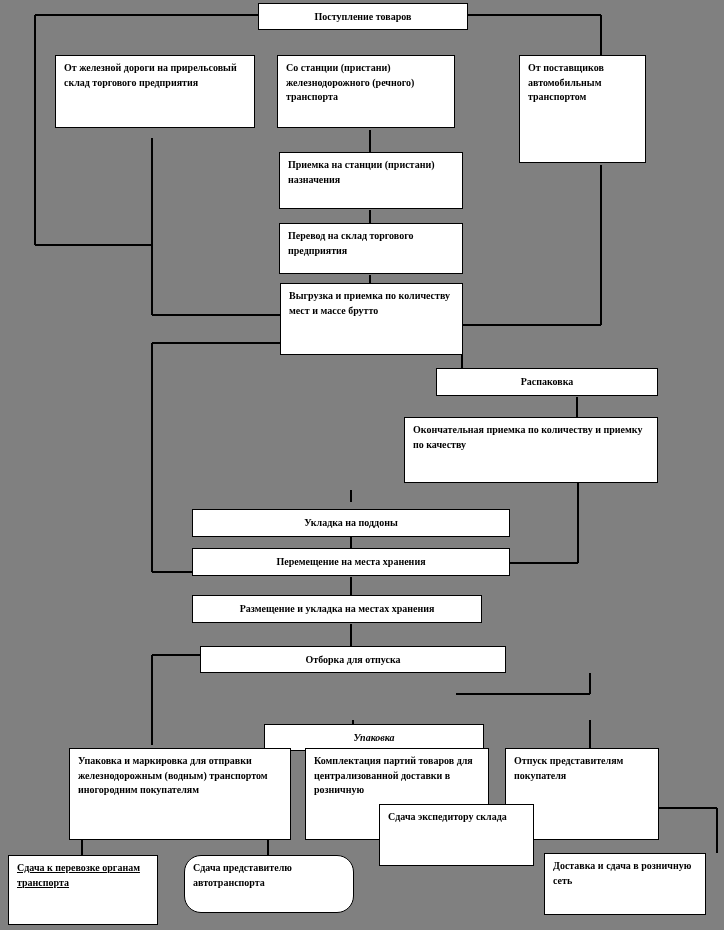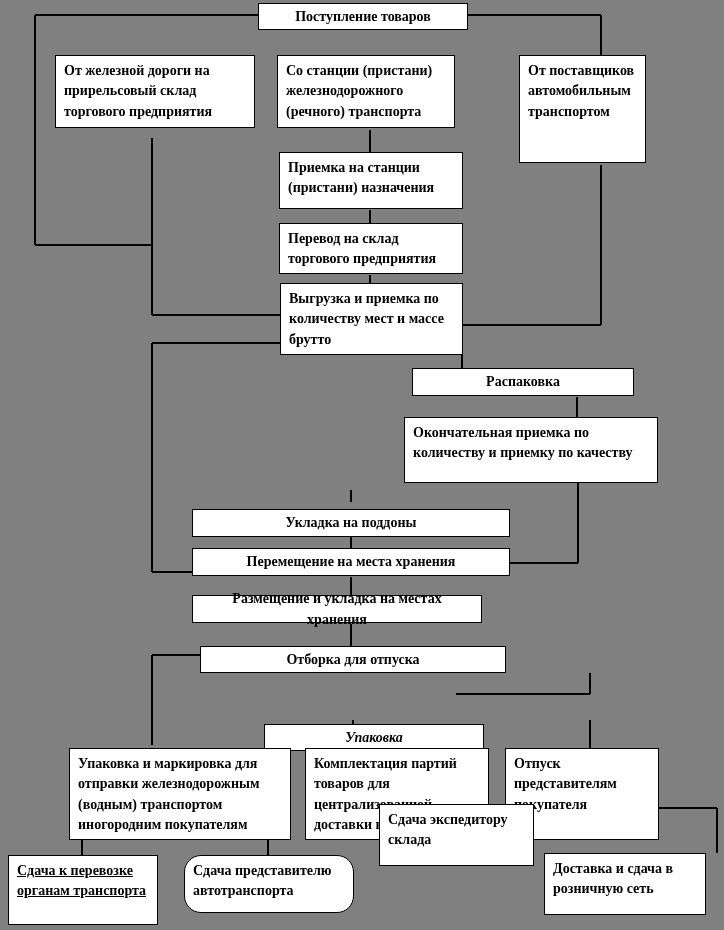--- a/index.html
+++ b/index.html
@@ -12,21 +12,21 @@
     position:relative;
   }
   #canvas{position:absolute;left:0;top:0;width:724px;height:930px;}
   .box{
     position:absolute;
     background:#ffffff;
     border:1px solid #000000;
     box-sizing:border-box;
     color:#000000;
     font-weight:bold;
-    font-size:14px;
+    font-size:10px;
     line-height:1.45;
     padding:5px 8px 4px 8px;
     z-index:5;
   }
   .box.center{text-align:center;}
   .box.left{text-align:left;}
   .box.mid{display:flex;align-items:center;justify-content:center;}
   .lines{position:absolute;left:0;top:0;width:724px;height:930px;z-index:1;pointer-events:none;}
   .lines line{stroke:#000000;stroke-width:1.4px;shape-rendering:crispEdges;}
 </style>
@@ -110,21 +110,21 @@
   </div>
 
   <div class="box left" style="left:279px;top:223px;width:184px;height:51px;">
     <span>Перевод на склад торгового предприятия</span>
   </div>
 
   <div class="box left" style="left:280px;top:283px;width:183px;height:72px;">
     <span>Выгрузка  и приемка по количеству мест и массе брутто</span>
   </div>
 
-  <div class="box center mid" style="left:412px;top:368px;width:222px;height:28px;">
+  <div class="box center mid" style="left:436px;top:368px;width:222px;height:28px;">
     <span>Распаковка</span>
   </div>
 
   <div class="box left" style="left:404px;top:417px;width:254px;height:66px;">
     <span>Окончательная приемка по количеству и приемку по качеству</span>
   </div>
 
   <div class="box center mid" style="left:192px;top:502px;width:318px;height:28px;margin-top:7px;">
     <span>Укладка на поддоны</span>
   </div>

